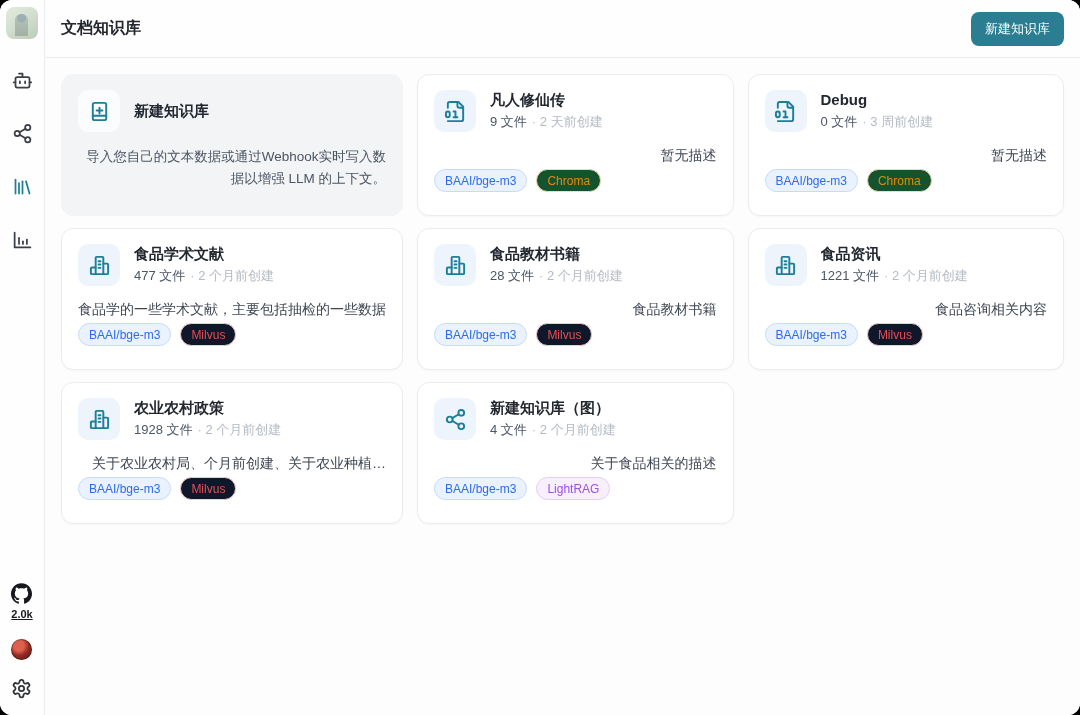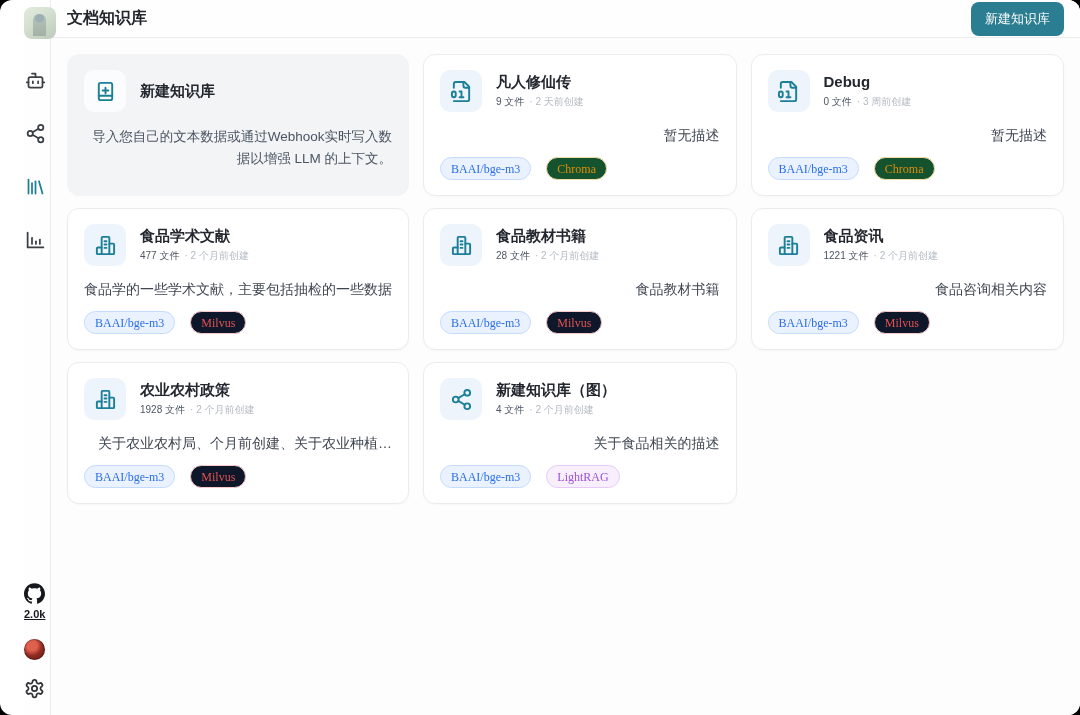--- a/index.html
+++ b/index.html
@@ -1,68 +1,68 @@
 <!DOCTYPE html>
 <html><head>
 <meta charset="utf-8">
 <style>
   html,body{margin:0;padding:0;background:#000;}
   *{box-sizing:border-box;}
   body{font-family:"Liberation Sans","DejaVu Sans",sans-serif;}
   .window{width:1080px;height:715px;background:#fff;border-radius:12px;overflow:hidden;display:flex;position:relative;}
 
   
-  .sidebar{width:27px;flex:none;border-right:1px solid #ececee;background:#fefefe;
-    display:flex;flex-direction:column;align-items:flex-start;padding:7px 0 16px;margin-left:24px;}
+  .sidebar{width:45px;flex:none;border-right:1px solid #ececee;background:#fefefe;
+    display:flex;flex-direction:column;align-items:center;padding:7px 0 16px;}
   .app-logo{width:32px;height:32px;border-radius:8px;flex:none;
     background:linear-gradient(145deg,#e3ecdf 0%,#cfdccb 55%,#bccaba 100%);position:relative;overflow:hidden;}
   .app-logo:after{content:"";position:absolute;left:9px;top:7px;width:13px;height:22px;border-radius:6px 6px 0 0;
     background:radial-gradient(circle at 50% 18%,#8fa3ad 0 4px,transparent 5px),linear-gradient(#aebdb4,#99a89e);opacity:.8;}
   .side-nav{display:flex;flex-direction:column;gap:31px;margin-top:30px;}
   .nav-btn{width:22px;height:22px;border:none;background:transparent;padding:0;color:#3b3f46;cursor:pointer;display:flex;align-items:center;justify-content:center;}
   .nav-btn svg{width:21px;height:21px;}
   .nav-btn.active{color:#1f7f98;}
   .side-spacer{flex:1;}
   .side-bottom{display:flex;flex-direction:column;align-items:center;gap:0;}
   .gh-btn{border:none;background:transparent;padding:0;color:#16181d;cursor:pointer;}
   .gh-btn svg{width:21px;height:21px;display:block;}
   .gh-stars{font-size:11px;font-weight:700;color:#16181d;text-decoration:underline;margin-top:4px;cursor:pointer;}
   .red-logo{width:21px;height:21px;border-radius:50%;margin-top:19px;cursor:pointer;border:none;padding:0;
     background:radial-gradient(circle at 38% 32%,#e0604e 0 5px,#8e2b22 10px,#5d1a16 100%);box-shadow:inset 0 0 0 1px rgba(0,0,0,.25);}
   .gear-btn{border:none;background:transparent;padding:0;color:#303338;margin-top:18px;cursor:pointer;}
   .gear-btn svg{width:21px;height:21px;display:block;}
 
   
   .content{flex:1;display:flex;flex-direction:column;min-width:0;background:#fdfdfe;}
-  .topbar{height:38px;flex:none;display:flex;align-items:center;padding:12px 16px;border-bottom:1px solid #ececee;background:#fefefe;}
+  .topbar{height:58px;flex:none;display:flex;align-items:center;padding:12px 16px;border-bottom:1px solid #ececee;background:#fefefe;}
   .page-title{font-size:16px;font-weight:700;color:#23262c;}
   .topbar-spacer{flex:1;}
   .new-kb-btn{background:#2b7e91;color:#fff;border:none;border-radius:8px;font-size:13px;font-weight:500;
     padding:8px 14px;cursor:pointer;font-family:inherit;}
 
   .main{flex:1;padding:16px;overflow:auto;}
   .grid{display:grid;grid-template-columns:repeat(3,1fr);gap:12px 14px;align-content:start;}
 
   
   .card{height:142px;background:#fff;border:1px solid #eaecef;border-radius:12px;padding:15px 16px;cursor:pointer;
     box-shadow:0 1px 2px rgba(20,24,30,.03);}
   .card.create{background:#f2f4f5;border-color:#f2f4f5;box-shadow:none;}
   .card-head{display:flex;align-items:center;gap:14px;}
   .icon-box{width:42px;height:42px;flex:none;border-radius:10px;background:#eef4fc;color:#1b7f98;
     display:flex;align-items:center;justify-content:center;}
   .card.create .icon-box{background:#fbfcfe;}
   .icon-box svg{width:23px;height:23px;}
   .head-text{min-width:0;}
   .card-title{font-size:15px;font-weight:700;color:#23272f;line-height:1.25;white-space:nowrap;overflow:hidden;text-overflow:ellipsis;}
-  .card-meta{margin-top:4px;font-size:10px;white-space:nowrap;}
+  .card-meta{margin-top:4px;font-size:13px;white-space:nowrap;}
   .file-count{color:#4b5563;font-weight:500;}
   .created-at{color:#b4bac3;margin-left:5px;}
   .card-desc{margin-top:13px;font-size:14px;color:#3f4652;line-height:1.45;white-space:nowrap;overflow:hidden;text-overflow:ellipsis;text-align:right;}
   .card.create .card-desc{white-space:normal;font-size:13.5px;color:#4b5563;line-height:1.6;margin-top:14px;}
-  .card-tags{margin-top:12px;display:flex;gap:15px;flex-wrap:nowrap;font-family:Liberation Serif, serif;}
+  .card-tags{margin-top:4px;display:flex;gap:9px;flex-wrap:nowrap;}
   .tag{font-size:12px;line-height:1;padding:5px 10px 4px;border-radius:999px;border:1px solid transparent;white-space:nowrap;}
   .tag-blue{color:#2b6de8;background:#e9f2fe;border-color:#c5dbfc;}
   .tag-orange{color:#df8d0a;background:#14532d;border-color:#f5ddab;}
   .tag-red{color:#e05252;background:#0f172a;border-color:#f8cbca;}
   .tag-purple{color:#9b51d8;background:#f8effd;border-color:#e6cbf7;}
 </style>
 </head>
 <body>
 
 <div class="window">

